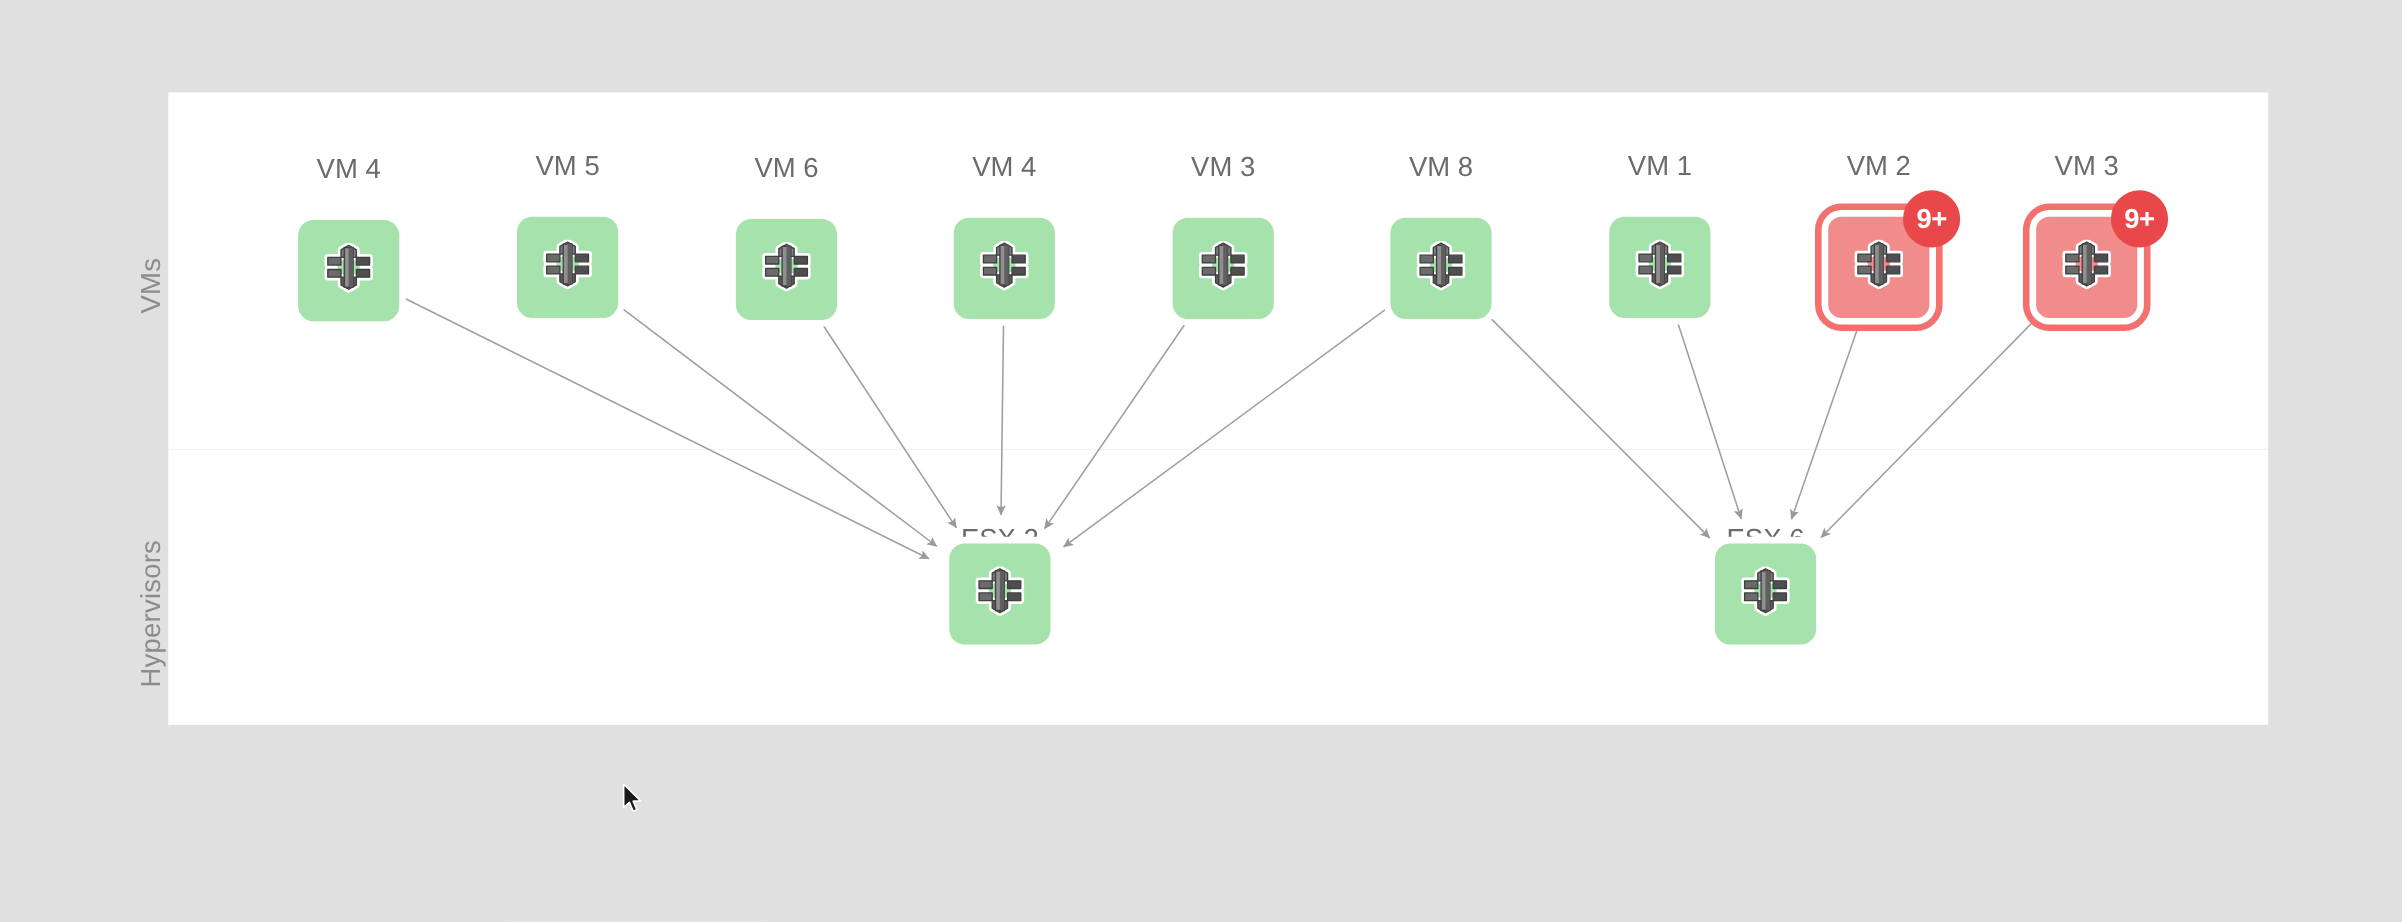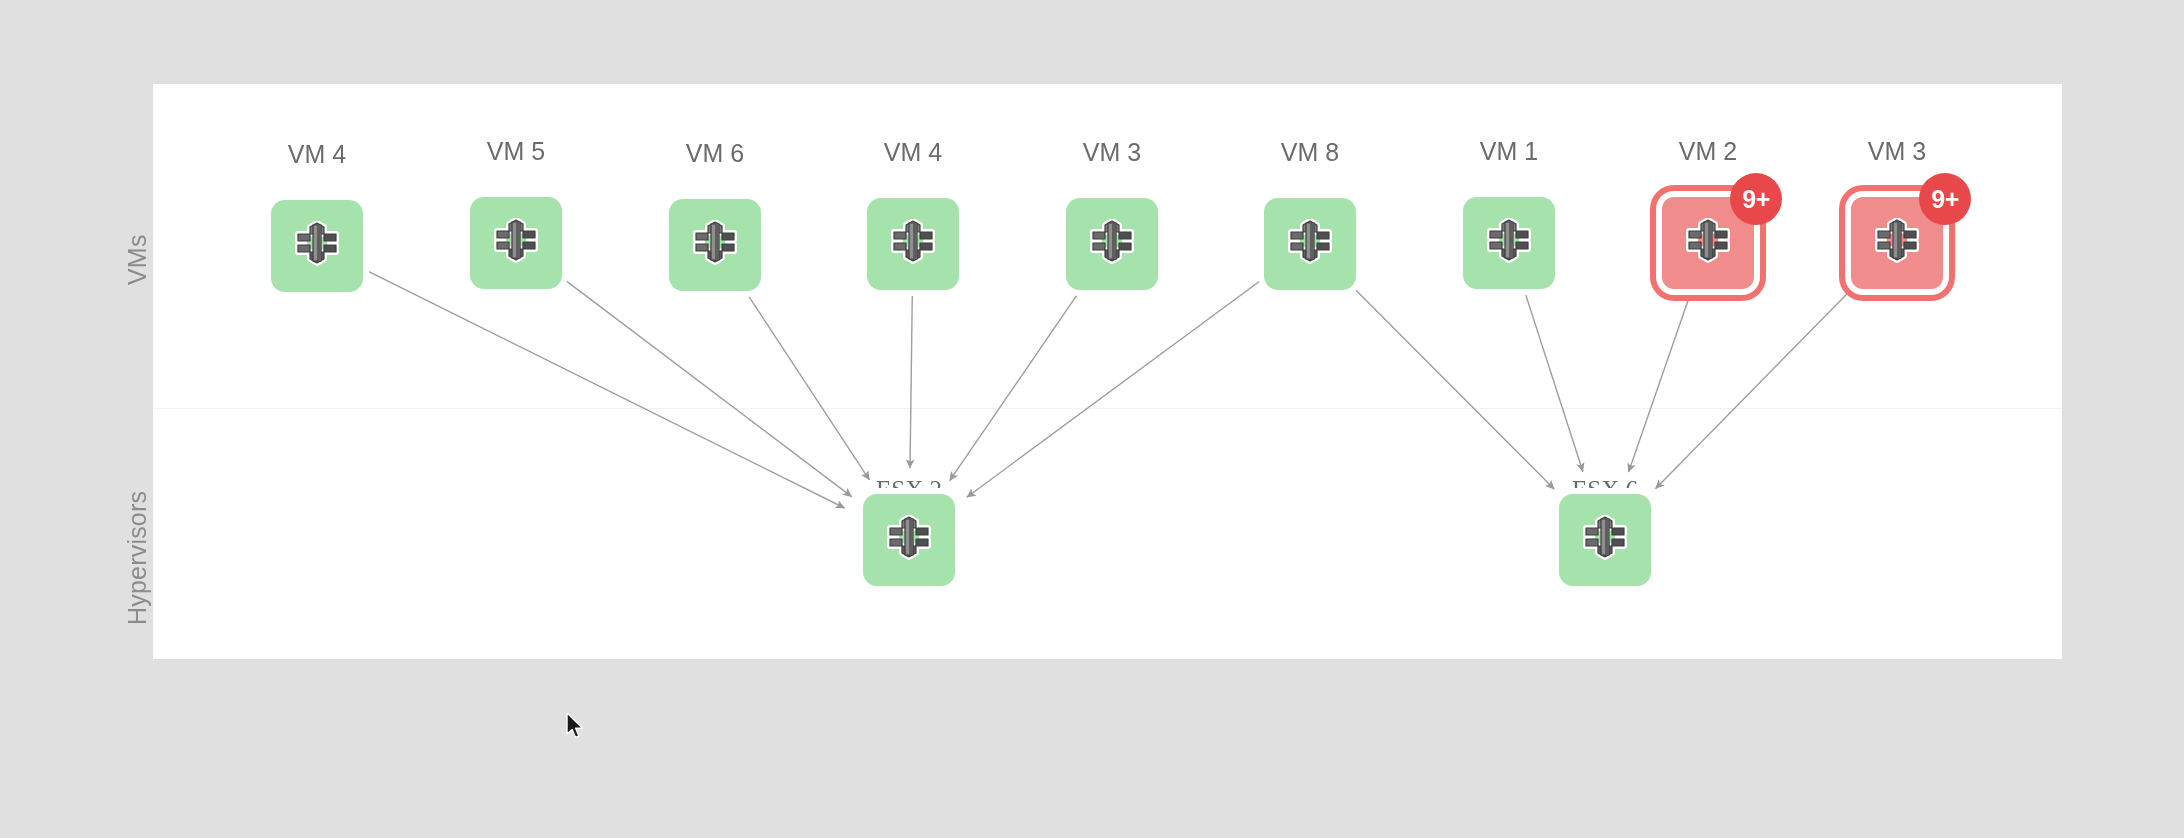--- a/index.html
+++ b/index.html
@@ -70,21 +70,20 @@
     left:-110px;
     top:-106px;
     width:220px;
     text-align:center;
     font-size:25px;
     color:#6b6b6b;
     white-space:nowrap;
   }
   .node-label.below{
     top:-64px;
-    font-family:Liberation Serif, serif;
   }
   .badge{
     position:absolute;
     left:22px;top:-70px;
     width:52px;height:52px;
     border-radius:50%;
     background:#e8484a;
     color:#ffffff;
     font-size:25px;
     font-weight:bold;

